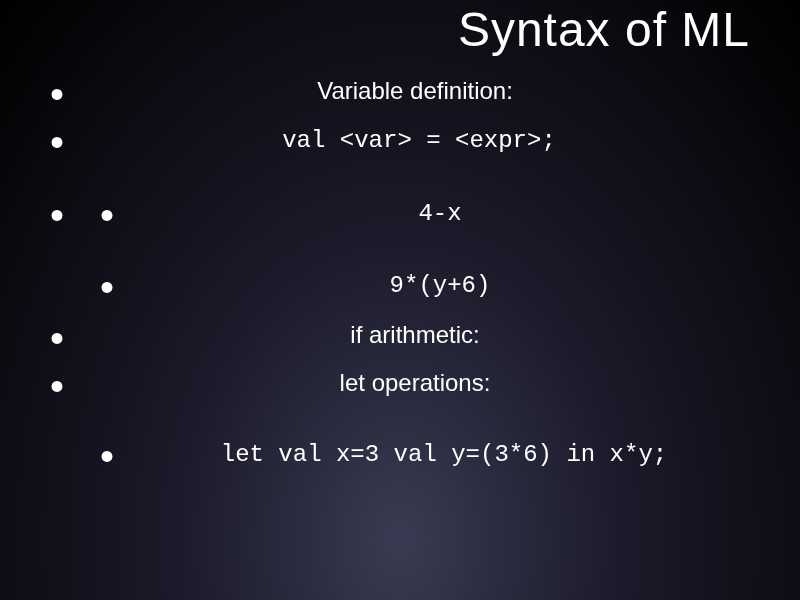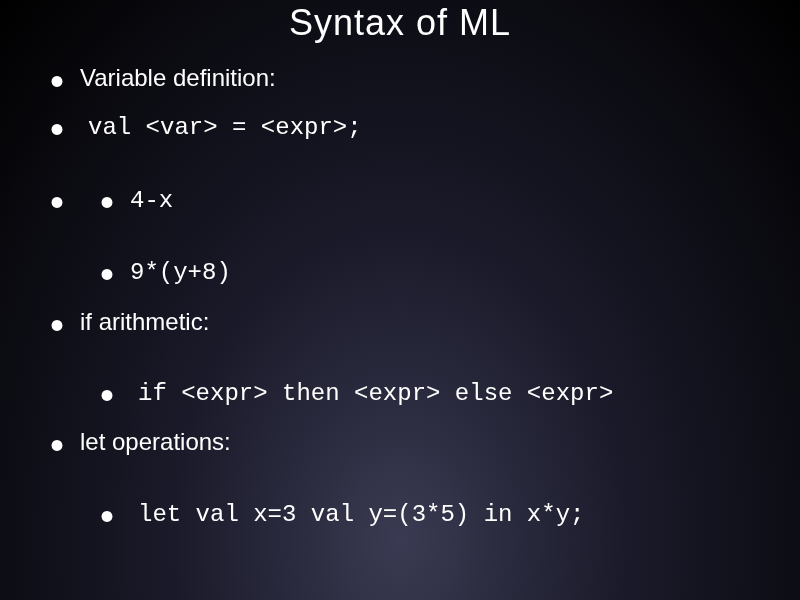--- a/index.html
+++ b/index.html
@@ -13,30 +13,31 @@
     background: radial-gradient(ellipse at 50% 90%, #3a3a52 0%, #1a1a2a 40%, #000000 100%);
     font-family: Arial, Helvetica, sans-serif;
     color: #ffffff;
     overflow: hidden;
     position: relative;
   }
   .slide {
     padding: 0 50px 20px 50px;
   }
   .title {
-    font-size: 36px;
+    font-size: 48px;
     font-weight: normal;
-    text-align: center;
+    text-align: right;
     padding-top: 2px;
     padding-bottom: 18px;
     letter-spacing: 1px;
   }
   .bullet-list {
     list-style: none;
     padding-left: 30px;
+    text-align: center;
   }
   .bullet-item {
     position: relative;
     margin-bottom: 16px;
     font-size: 24px;
     line-height: 1.35;
   }
   .bullet-item::before {
     content: "•";
     position: absolute;
@@ -88,37 +89,32 @@
     <li class="bullet-item">
       <span class="code indent-code">val &lt;var&gt; = &lt;expr&gt;;</span>
     </li>
 
     <li class="bullet-item">
       <ul class="sub-list">
         <li class="sub-item">
           <span class="code">4-x</span>
         </li>
         <li class="sub-item">
-          <span class="code">9*(y+8)</span>
+          <span class="code">9*(y+6)</span>
         </li>
       </ul>
     </li>
 
     <li class="bullet-item">
       <span>if arithmetic:</span>
-      <ul class="sub-list">
-        <li class="sub-item">
-          <span class="code indent-code">if &lt;expr&gt; then &lt;expr&gt; else &lt;expr&gt;</span>
-        </li>
-      </ul>
     </li>
 
     <li class="bullet-item">
       <span>let operations:</span>
       <ul class="sub-list">
         <li class="sub-item">
-          <span class="code indent-code">let val x=3 val y=(3*5) in x*y;</span>
+          <span class="code indent-code">let val x=3 val y=(3*6) in x*y;</span>
         </li>
       </ul>
     </li>
 
   </ul>
 </div>
 
 </body></html>

